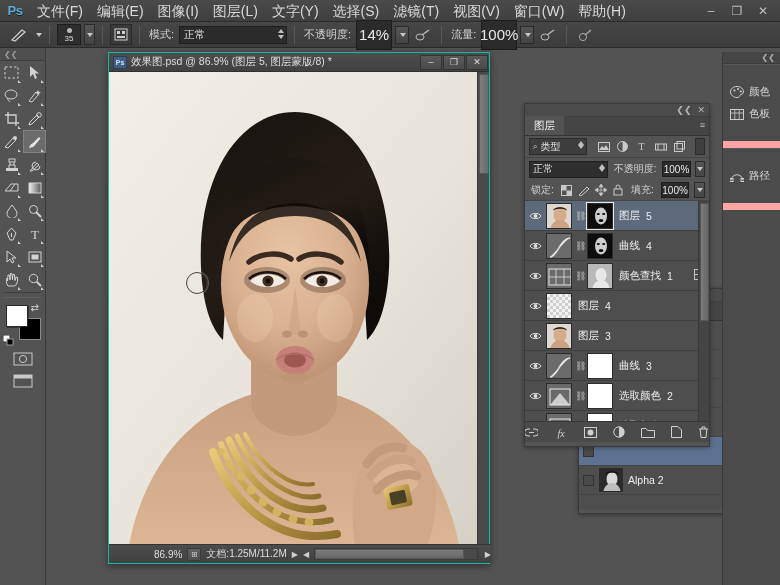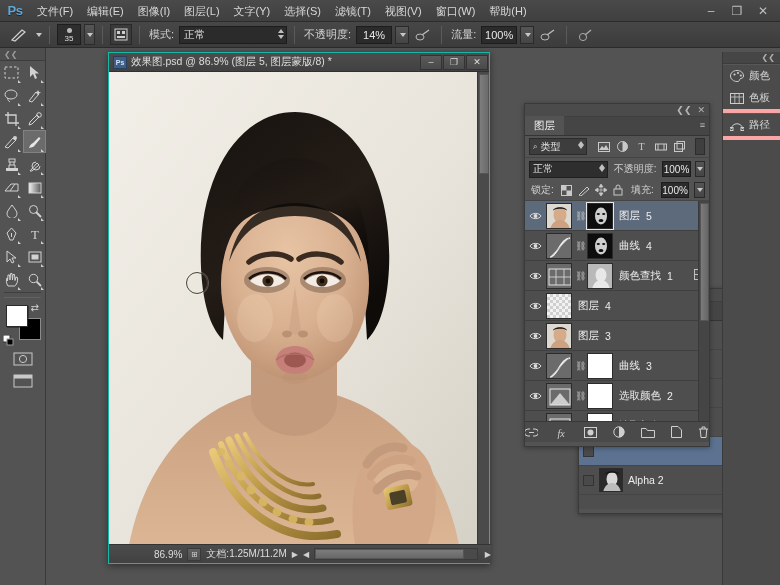--- a/index.html
+++ b/index.html
@@ -21,21 +21,21 @@
     border-bottom: 1px solid #2c2c2c;
     display: flex; align-items: center;
   }
   .ps-logo {
     width: 30px; height: 22px; display: flex; align-items: center; justify-content: center;
     color: #5ea7d8; font-weight: bold; font-size: 13px; letter-spacing: -0.5px;
     text-shadow: 0 1px 0 #222;
   }
   .menu-item {
     padding: 0 7px; height: 22px; line-height: 22px;
-    color: #d8d8d8; font-size: 11px; white-space: nowrap; cursor: default;
+    color: #d8d8d8; font-size: 14px; white-space: nowrap; cursor: default;
   }
   .win-ctrls { position: absolute; right: 4px; top: 0; height: 22px; display: flex; align-items: center; }
   .win-btn { width: 26px; height: 18px; display: flex; align-items: center; justify-content: center;
     color: #bfbfbf; font-size: 12px; }
 
   
   .optionsbar {
     position: absolute; left: 0; top: 22px; width: 780px; height: 26px;
     background: linear-gradient(#474747, #3c3c3c);
     border-bottom: 1px solid #2b2b2b;
@@ -67,22 +67,22 @@
   .mode-select {
     width: 108px; height: 18px; background: #2b2b2b; border: 1px solid #1d1d1d;
     display: flex; align-items: center; padding: 0 4px; font-size: 10.5px; color: #e0e0e0;
     position: relative;
   }
   .mode-select .spin { position: absolute; right: 2px; top: 2px; display: flex; flex-direction: column; gap: 2px; }
   .spin i { display:block; width:0;height:0;border-left:3px solid transparent;border-right:3px solid transparent; }
   .spin i.up { border-bottom: 4px solid #c0c0c0; }
   .spin i.dn { border-top: 4px solid #c0c0c0; }
   .num-box {
-    width: 36px; height: 18px; background: #2b2b2b; border: 1px solid #1d1d1d;
-    display: flex; align-items: center; justify-content: center; font-size: 11px; color: #e8e8e8;
+    width: 36px; height: 30px; background: #2b2b2b; border: 1px solid #1d1d1d;
+    display: flex; align-items: center; justify-content: center; font-size: 15px; color: #e8e8e8;
   }
   .num-drop { width: 14px; height: 18px; background: linear-gradient(#555,#454545); border: 1px solid #2a2a2a;
     display: flex; align-items: center; justify-content: center; }
 
   
   .toolbar {
     position: absolute; left: 0; top: 48px; width: 46px; height: 537px;
     background: #535353; border-right: 1px solid #3a3a3a;
   }
   .tb-grip { height: 13px; display: flex; align-items: center; padding-left: 4px;
@@ -214,21 +214,21 @@
   .ch-name { font-size: 10.5px; color: #ededed; }
   .ch-key { margin-left: auto; font-size: 10px; color: #d8d8d8; }
 
   
   .dock {
     position: absolute; right: 0; top: 52px; width: 58px; bottom: 0;
     background: #4b4b4b; border-left: 1px solid #3a3a3a;
   }
   .dock-grip { height: 12px; display:flex;align-items:center;justify-content:flex-end;padding-right:5px;gap:5px;
      color:#aeaeae;font-size:8px; background:#464646; border-bottom:1px solid #3c3c3c;}
-  .dock-group { border-bottom: 4px solid #fca5a5; border-top: 1px solid #575757; padding: 0 0; }
+  .dock-group { border-bottom: 7px solid #fca5a5; border-top: 1px solid #575757; padding: 16px 0; }
   .dock-item { height: 22px; display: flex; align-items: center; gap: 5px; padding-left: 6px; color: #d4d4d4; font-size: 10.5px;}
   .dock-ic { width: 15px; height: 15px; display: flex; align-items: center; justify-content: center; color: #cdcdcd; font-size: 11px; }
 
   
   .watermark {
     position: absolute; right: 8px; bottom: 8px; display: flex; align-items: center; gap: 6px;
     opacity: .88;
   }
   .wm-logo { width: 38px; height: 38px; position: relative; }
   .wm-text { display: flex; flex-direction: column; line-height: 1; }

